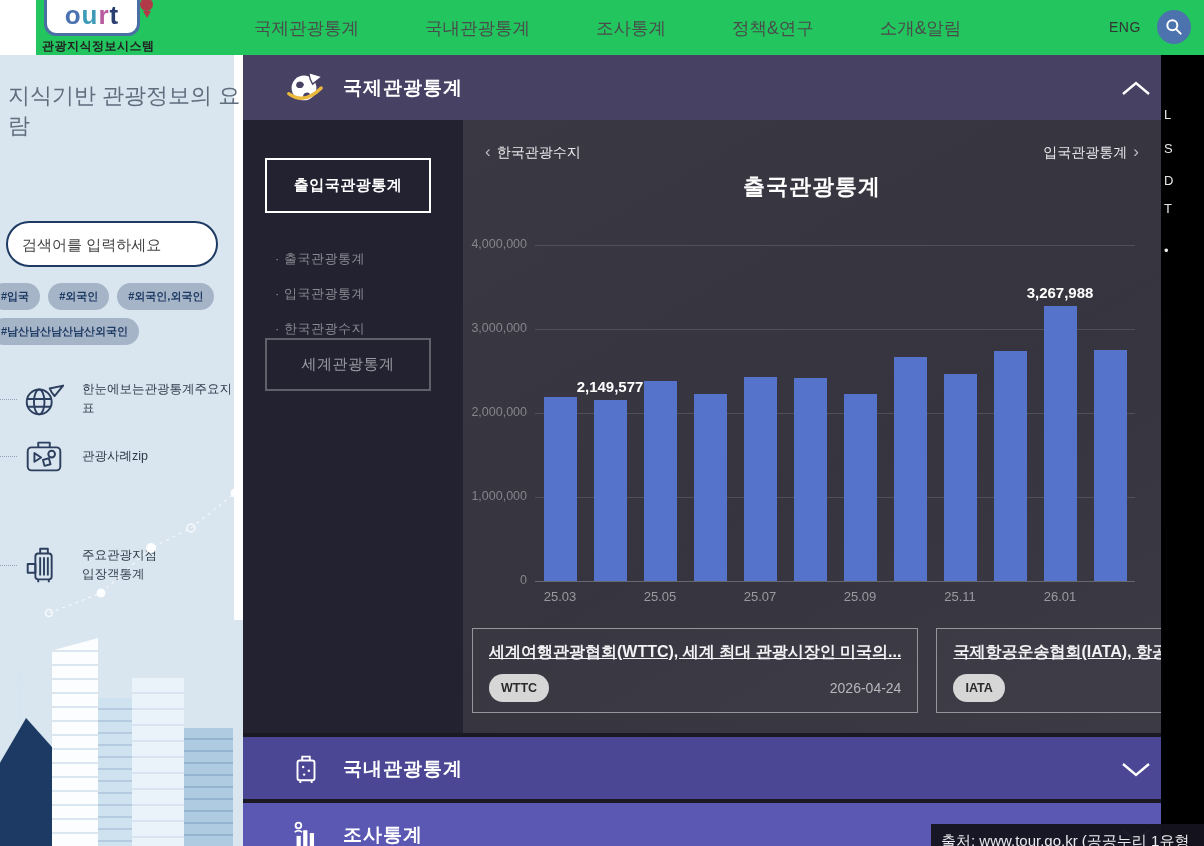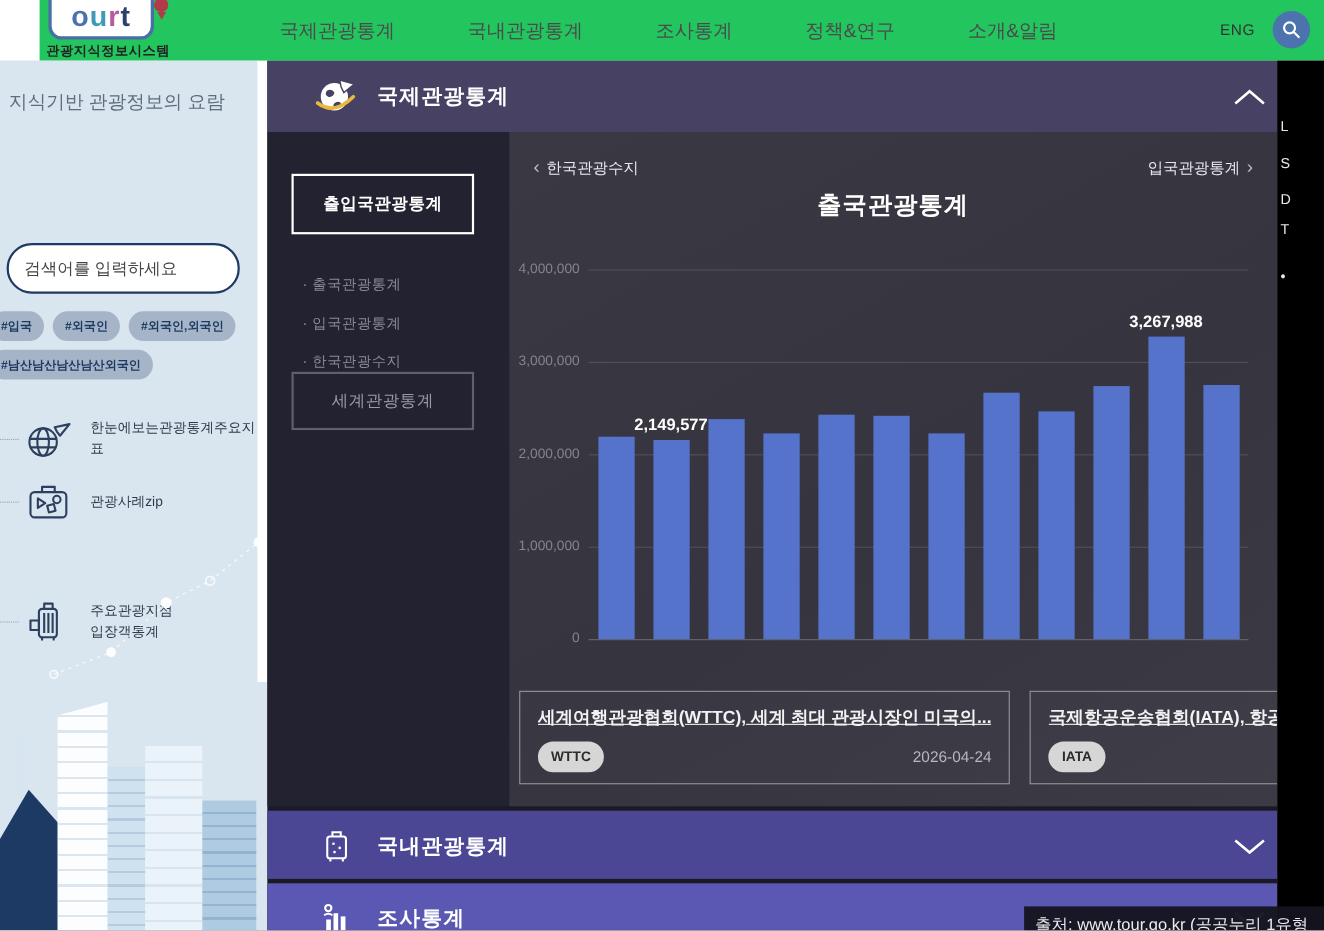--- a/index.html
+++ b/index.html
@@ -24,21 +24,21 @@
   .grid-icon { position:absolute; left:1172px; top:7px; width:44px; height:40px; cursor:pointer; }
   .grid-icon i { position:absolute; width:17px; height:17px; }
   .grid-icon .g1 { left:0; top:0; border-radius:5px; background:#7e9bc7; }
   .grid-icon .g2 { left:23px; top:0; border-radius:50%; background:#c8c8c8; }
   .grid-icon .g3 { left:0; top:22px; border-radius:50%; background:#c8c8c8; }
   .grid-icon .g4 { left:23px; top:22px; border-radius:5px; background:#7e9bc7; }
 
   
   .sidebar { position:absolute; left:0; top:55px; width:243px; height:791px; background:#d9e5ef; overflow:hidden; }
   .sidebar-gutter { position:absolute; right:0; top:0; width:9px; height:565px; background:#fff; }
-  .tagline { position:absolute; left:8px; top:26px; font-size:17px; color:#5f6d7d; }
+  .tagline { position:absolute; left:8px; top:26px; font-size:22px; color:#5f6d7d; }
   .side-title { position:absolute; left:8px; top:50px; font-size:29px; font-weight:bold; color:#16325f; line-height:37px; white-space:pre-line; }
   .search-box { position:absolute; left:6px; top:166px; width:212px; height:46px; background:#fff; border:2.5px solid #1d3a63; border-radius:24px; display:flex; align-items:center; padding:0 12px 0 14px; }
   .search-box input { flex:1; border:none; outline:none; font-size:15px; color:#333; background:transparent; font-family:inherit; }
   .search-box input::placeholder { color:#444; }
   .tags { position:absolute; left:0; top:228px; width:243px; }
   .tag-row { display:flex; gap:8px; margin:0 0 8px -10px; }
   .tag-pill { background:#a6b4c7; color:#1d3a63; font-size:11px; font-weight:bold; padding:6px 11px; border-radius:14px; white-space:nowrap; cursor:pointer; }
   .side-menu-row { position:absolute; left:0; width:243px; height:52px; display:flex; align-items:center; cursor:pointer; }
   .side-menu-row .leader { position:absolute; left:0; top:50%; width:17px; border-top:1.5px dotted #8fa3b8; }
   .side-menu-row svg { position:absolute; left:21px; top:50%; transform:translateY(-50%); }
@@ -298,20 +298,34 @@
                 </div>
                 <div class="bar-slot">
                   <div class="bar" style="height: 275px; background: rgb(85, 115, 203);"></div>
                   <div class="bar-label" style="bottom: 280px;">3,267,988</div>
                 </div>
                 <div class="bar-slot">
                   <div class="bar" style="height: 231px; background: rgb(85, 115, 203);"></div>
                 </div>
               </div>
           </div>
+          <div class="x-labels">
+              <div class="x-tick">25.03</div>
+              <div class="x-tick"></div>
+              <div class="x-tick">25.05</div>
+              <div class="x-tick"></div>
+              <div class="x-tick">25.07</div>
+              <div class="x-tick"></div>
+              <div class="x-tick">25.09</div>
+              <div class="x-tick"></div>
+              <div class="x-tick">25.11</div>
+              <div class="x-tick"></div>
+              <div class="x-tick">26.01</div>
+              <div class="x-tick"></div>
+            </div>
         </div>
 
         <div class="cards-row">
           <div class="news-card">
             <div class="news-title">세계여행관광협회(WTTC), 세계 최대 관광시장인 미국의...</div>
             <div class="news-meta">
               <span class="news-badge">WTTC</span>
               <span class="news-date">2026-04-24</span>
             </div>
           </div>

